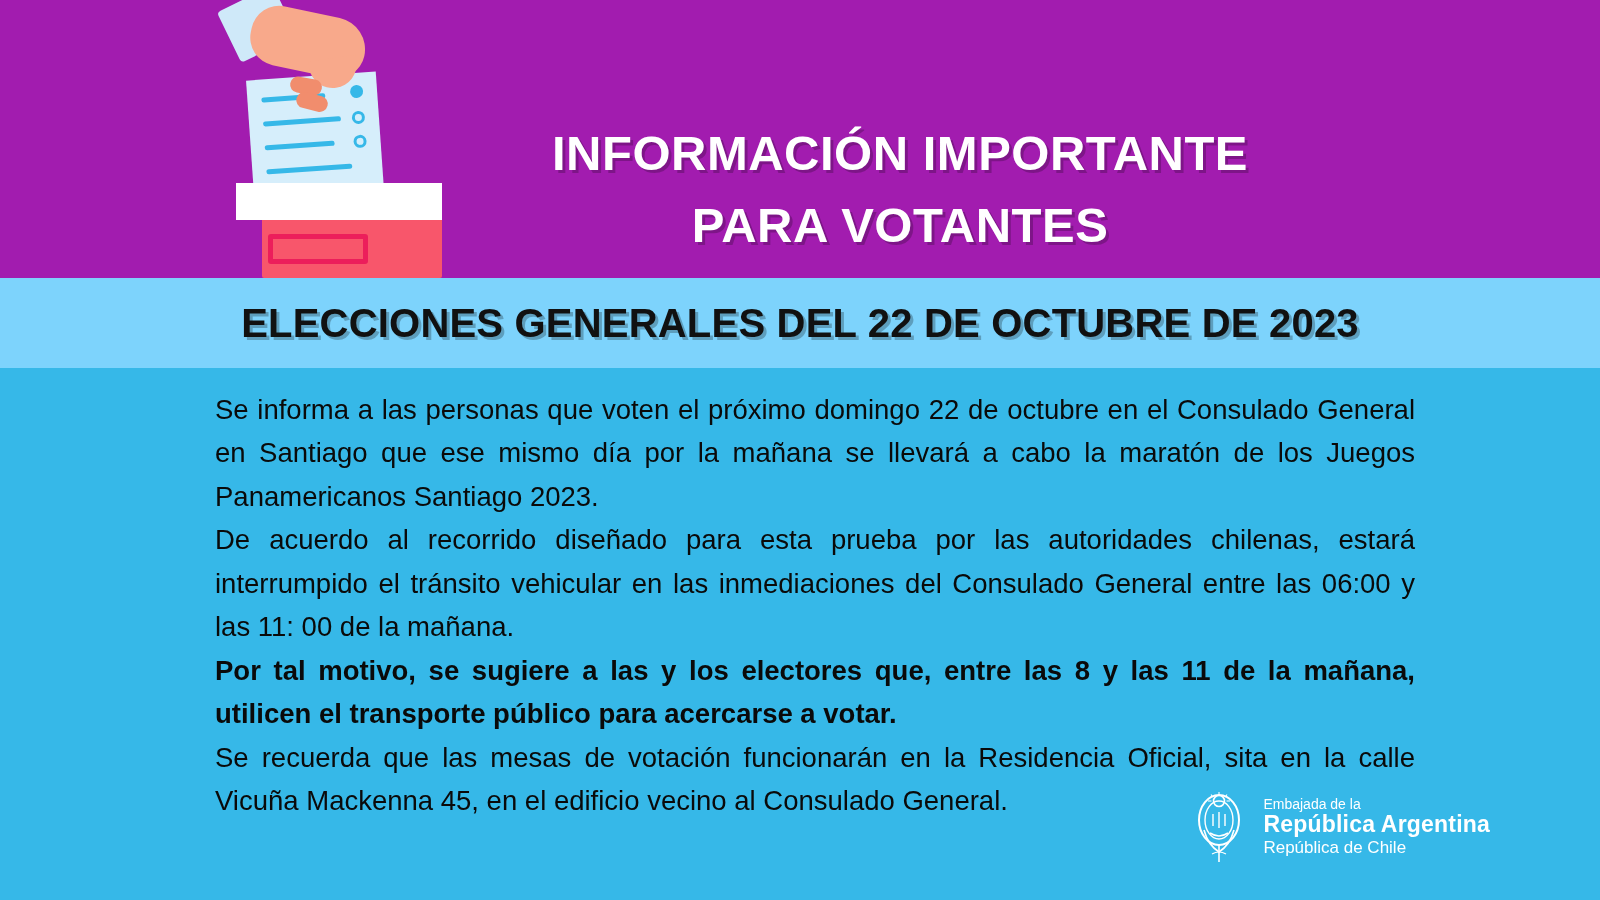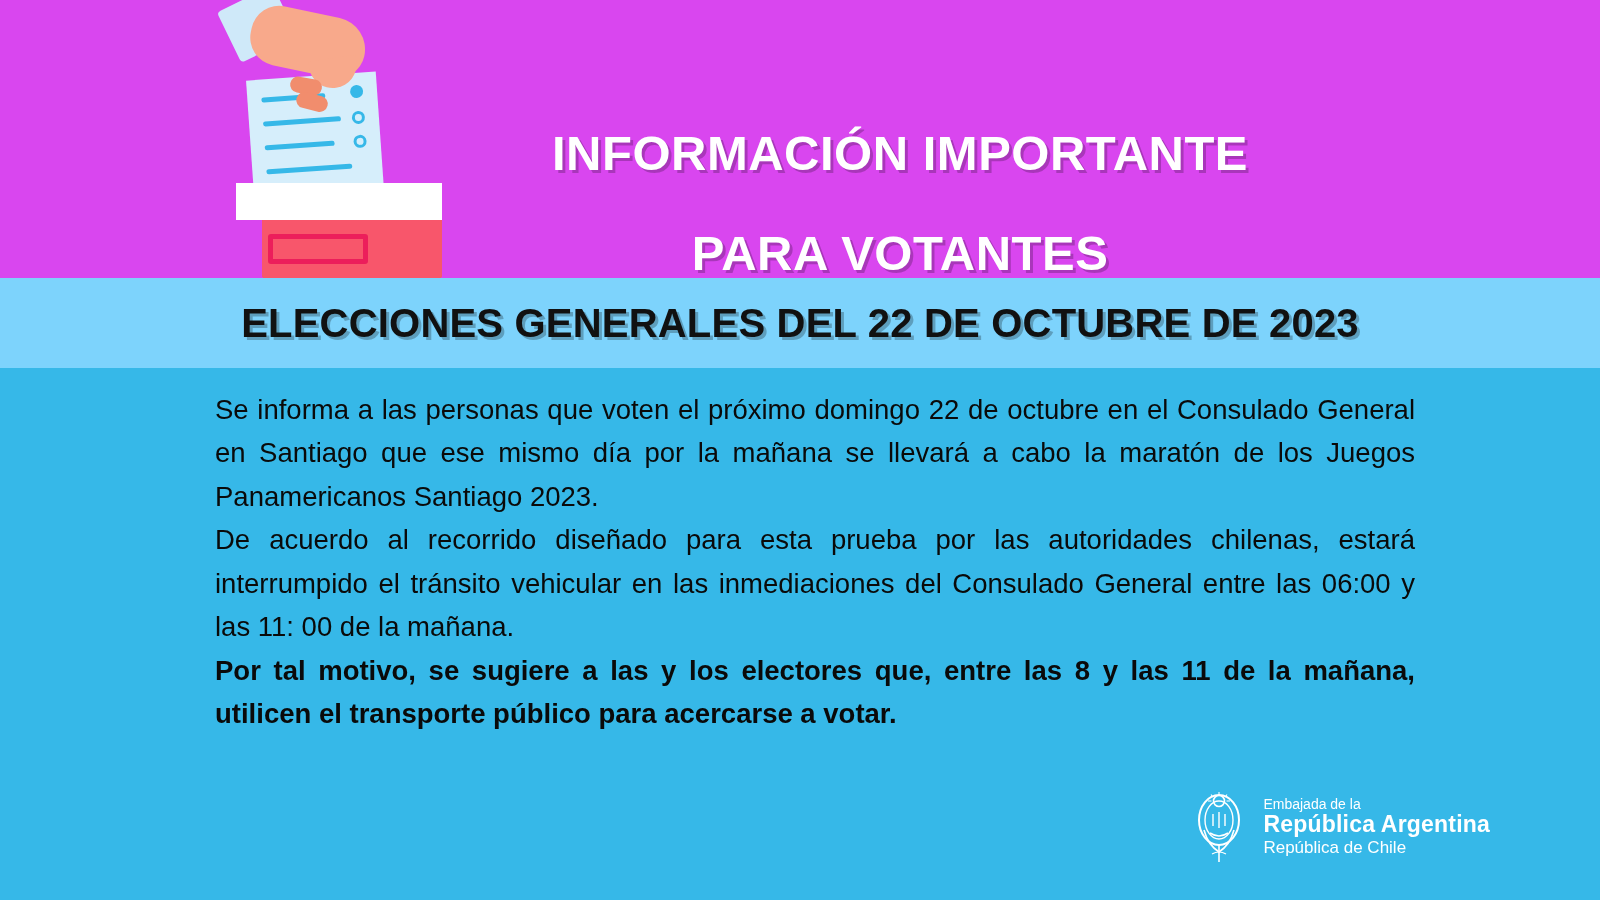--- a/index.html
+++ b/index.html
@@ -15,37 +15,37 @@
     position: relative;
     width: 1600px;
     height: 900px;
     background: #36b8e8;
   }
 
   
   .header {
     position: relative;
     height: 278px;
-    background: #d946ef;
+    background: #a21caf;
   }
 
   .header-title {
     position: absolute;
     left: 380px;
     top: 118px;
     width: 1040px;
     text-align: center;
     color: #ffffff;
     font-weight: bold;
     font-size: 49px;
     line-height: 1.46;
     letter-spacing: 0.5px;
     text-shadow: 3px 3px 0 rgba(0,0,0,0.22);
   }
-  .header-title .line2 { display: block; margin-top: 28px; }
+  .header-title .line2 { display: block; }
 
   
   .illustration {
     position: absolute;
     left: 190px;
     top: 0;
     width: 270px;
     height: 278px;
   }
   .box-body {
@@ -251,20 +251,21 @@
   </div>
 
   <div class="band">
     <div class="band-title">ELECCIONES GENERALES DEL 22 DE OCTUBRE DE 2023</div>
   </div>
 
   <div class="body-area">
     <p class="para">Se informa a las personas que voten el próximo domingo 22 de octubre en el Consulado General en Santiago que ese mismo día por la mañana se llevará a cabo la maratón de los Juegos Panamericanos Santiago 2023.</p>
     <p class="para">De acuerdo al recorrido diseñado para esta prueba por las autoridades chilenas, estará interrumpido el tránsito vehicular en las inmediaciones del Consulado General entre las 06:00 y las 11: 00 de la mañana.</p>
     <p class="para bold">Por tal motivo, se sugiere a las y los electores que, entre las 8 y las 11 de la mañana, utilicen el transporte público para acercarse a votar.</p>
+    <p class="para last-loose">Se recuerda que las mesas de votación funcionarán en la Residencia Oficial, sita en la calle Vicuña Mackenna 45,  en el edificio vecino al Consulado General.</p>
 
     <div class="logo">
       <div class="logo-emblem">
         <svg viewBox="0 0 62 74" width="62" height="74" aria-hidden="true">
           <ellipse cx="31" cy="30" rx="20" ry="25" fill="none" stroke="#ffffff" stroke-width="2"></ellipse>
           <ellipse cx="31" cy="30" rx="14" ry="19" fill="none" stroke="#ffffff" stroke-width="1.4"></ellipse>
           <circle cx="31" cy="11" r="5.5" fill="none" stroke="#ffffff" stroke-width="1.6"></circle>
           <g stroke="#ffffff" stroke-width="1.1">
             <line x1="31" y1="2" x2="31" y2="5"></line>
             <line x1="23" y1="4.5" x2="24.8" y2="7"></line>

